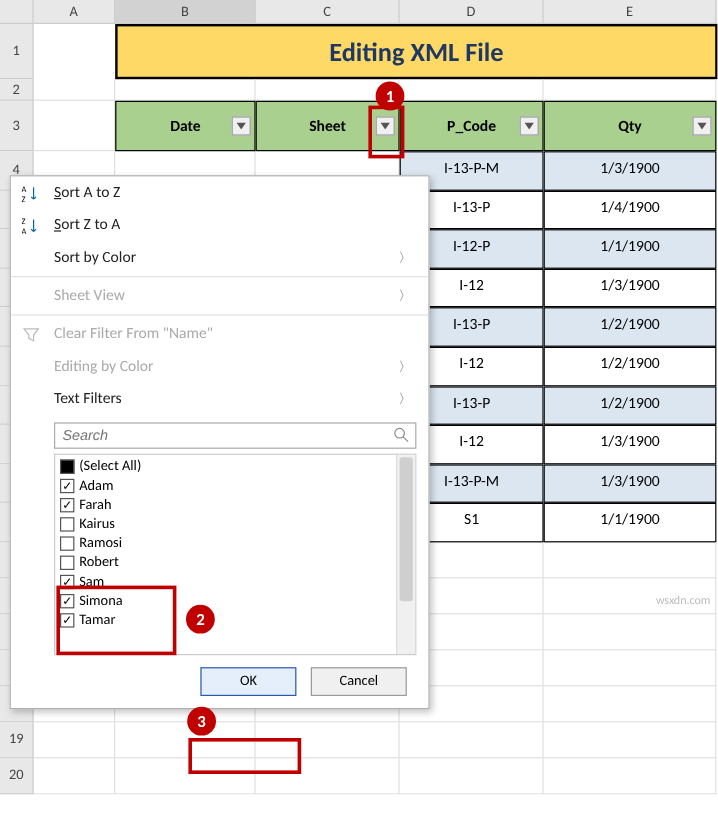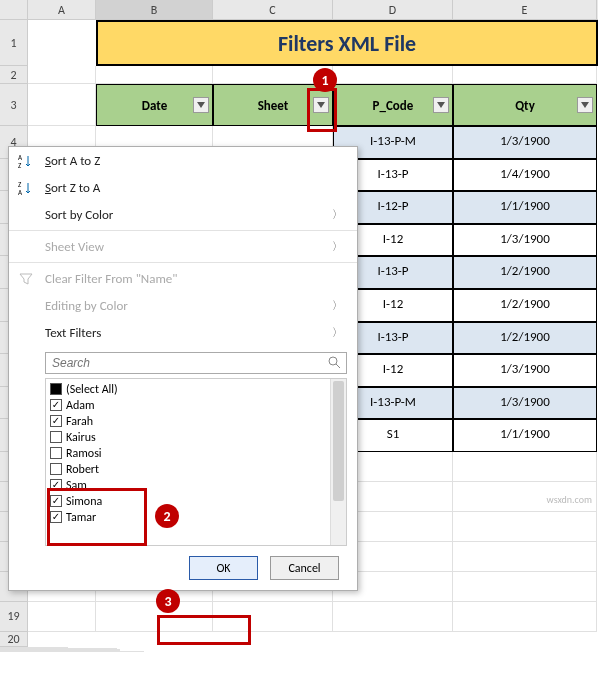--- a/index.html
+++ b/index.html
@@ -53,21 +53,21 @@
 .checklist { margin: 2px 10px 6px 36px; border: 1px solid #ccc; height: 168px; position: relative; display: flex; }
 .chkitems { flex: 1; overflow: hidden; padding: 2px 4px; }
 .chkitem { display: flex; align-items: center; gap: 4px; font-size: 12px; padding: 1px 0; }
 .chkbox { width: 12px; height: 12px; border: 1px solid #555; display: inline-flex; align-items: center; justify-content: center; background: #fff; }
 .chkbox.on::after { content: "✓"; font-size: 10px; color: #000; line-height: 1; }
 .chkbox.fill { background: #000; }
 .chkscroll { width: 16px; background: #f0f0f0; border-left: 1px solid #ddd; position: relative; }
 .chkthumb { position: absolute; left: 2px; right: 2px; top: 2px; height: 120px; background: #cfcfcf; border-radius: 2px; }
 
 .btnrow { display: flex; justify-content: flex-end; gap: 12px; padding: 4px 18px 0 0; }
-.btn { width: 69px; padding: 4px 0; border: 1px solid #999; background: #f0f0f0; font-size: 12px; text-align: center; cursor: pointer; }
+.btn { width: 80px; padding: 4px 0; border: 1px solid #999; background: #f0f0f0; font-size: 12px; text-align: center; cursor: pointer; }
 .btn.primary { border: 1px solid #2a5aa8; background: #e5eefb; }
 
 .watermark { position: absolute; right: 6px; bottom: 156px; font-size: 10px; color: #bbb; z-index: 70; }
 </style>
 </head>
 <body>
 
 <div class="colhdrs">
   <div class="colhdr rowcol"></div>
   <div class="colhdr cA">A</div>
@@ -75,21 +75,21 @@
   <div class="colhdr cC">C</div>
   <div class="colhdr cD">D</div>
   <div class="colhdr cE">E</div>
 </div>
 
 <div class="grid">
 
   <div class="row" style="height:46px;">
     <div class="rownum">1</div>
     <div class="cell cA" style="border:none;"></div>
-    <div class="titlecell">Filters XML File</div>
+    <div class="titlecell">Editing XML File</div>
   </div>
 
   <div class="row" style="height:18px;">
     <div class="rownum">2</div>
     <div class="cell cA"></div>
       <div class="cell cB"></div>
       <div class="cell cC"></div>
       <div class="cell cD"></div>
       <div class="cell cE"></div>
   </div>
@@ -253,21 +253,21 @@
         <div class="cell cE"></div>
       </div>
       <div class="row" style="height: 30px;">
         <div class="rownum">19</div>
         <div class="cell cA"></div>
         <div class="cell cB"></div>
         <div class="cell cC"></div>
         <div class="cell cD"></div>
         <div class="cell cE"></div>
       </div>
-      <div class="row" style="height: 30px; flex-direction: column;">
+      <div class="row" style="height: 30px;">
         <div class="rownum">20</div>
         <div class="cell cA"></div>
         <div class="cell cB"></div>
         <div class="cell cC"></div>
         <div class="cell cD"></div>
         <div class="cell cE"></div>
       </div>
     </div>
 
 </div>

